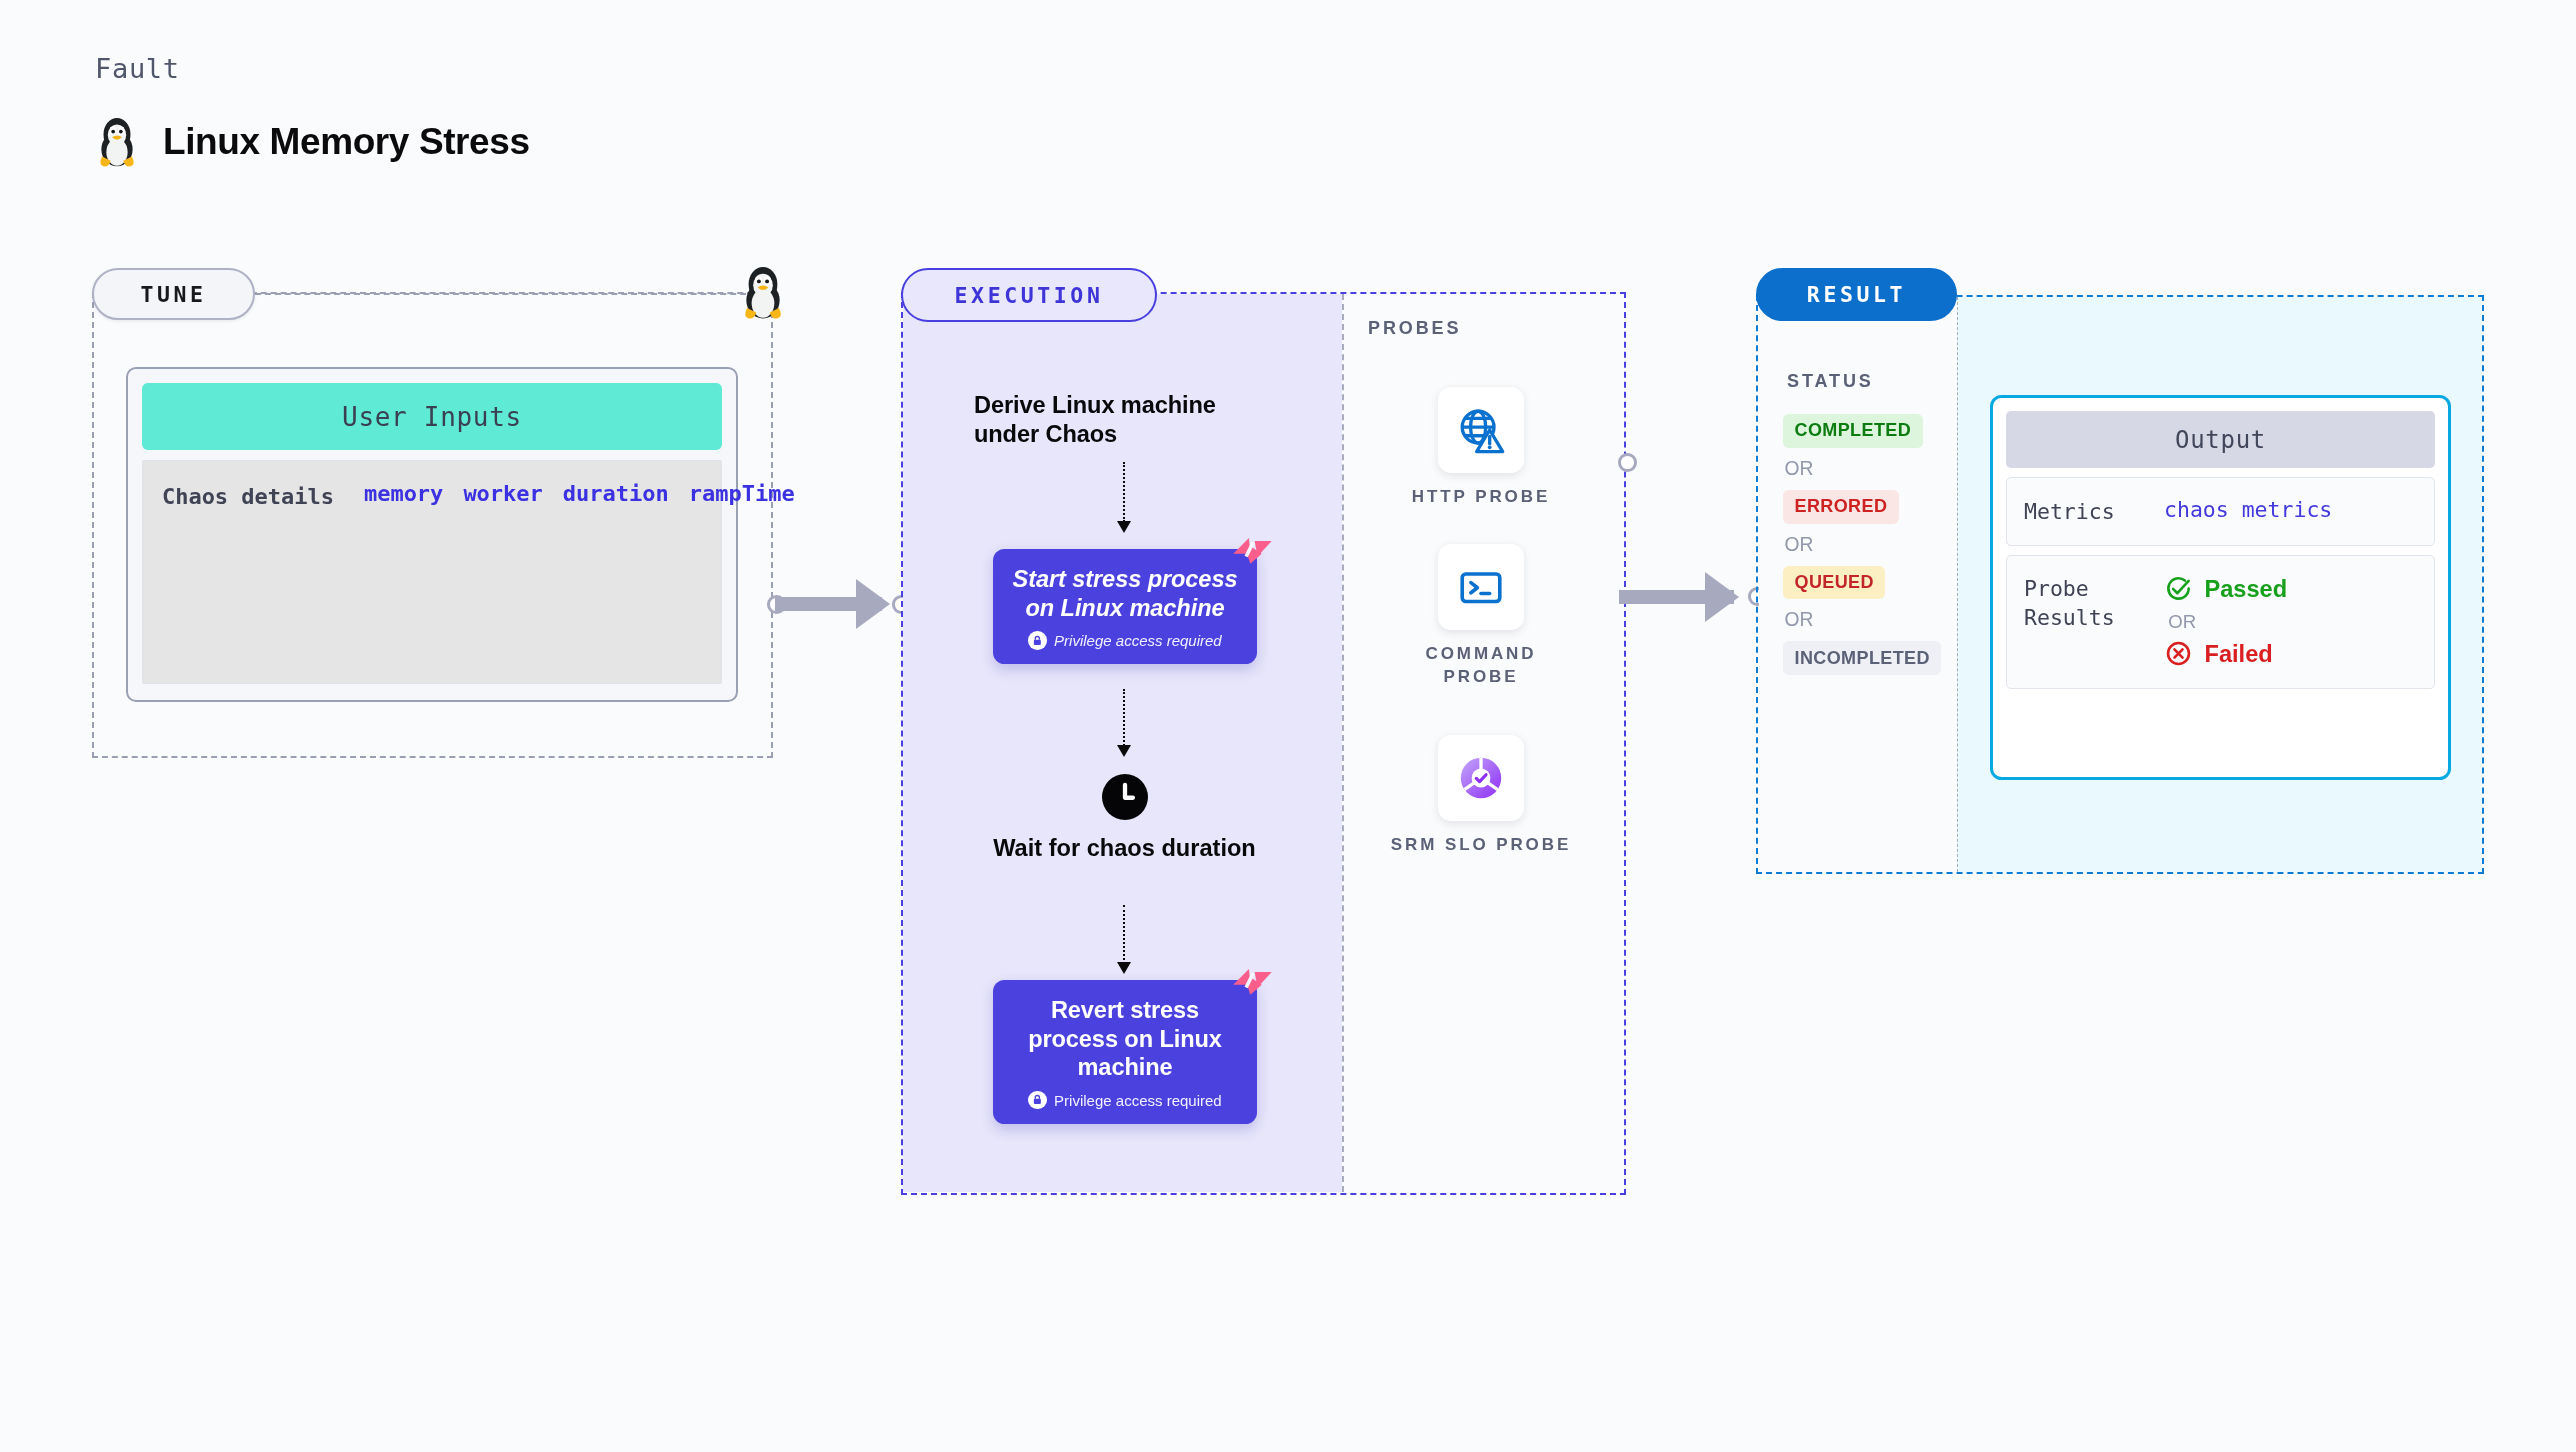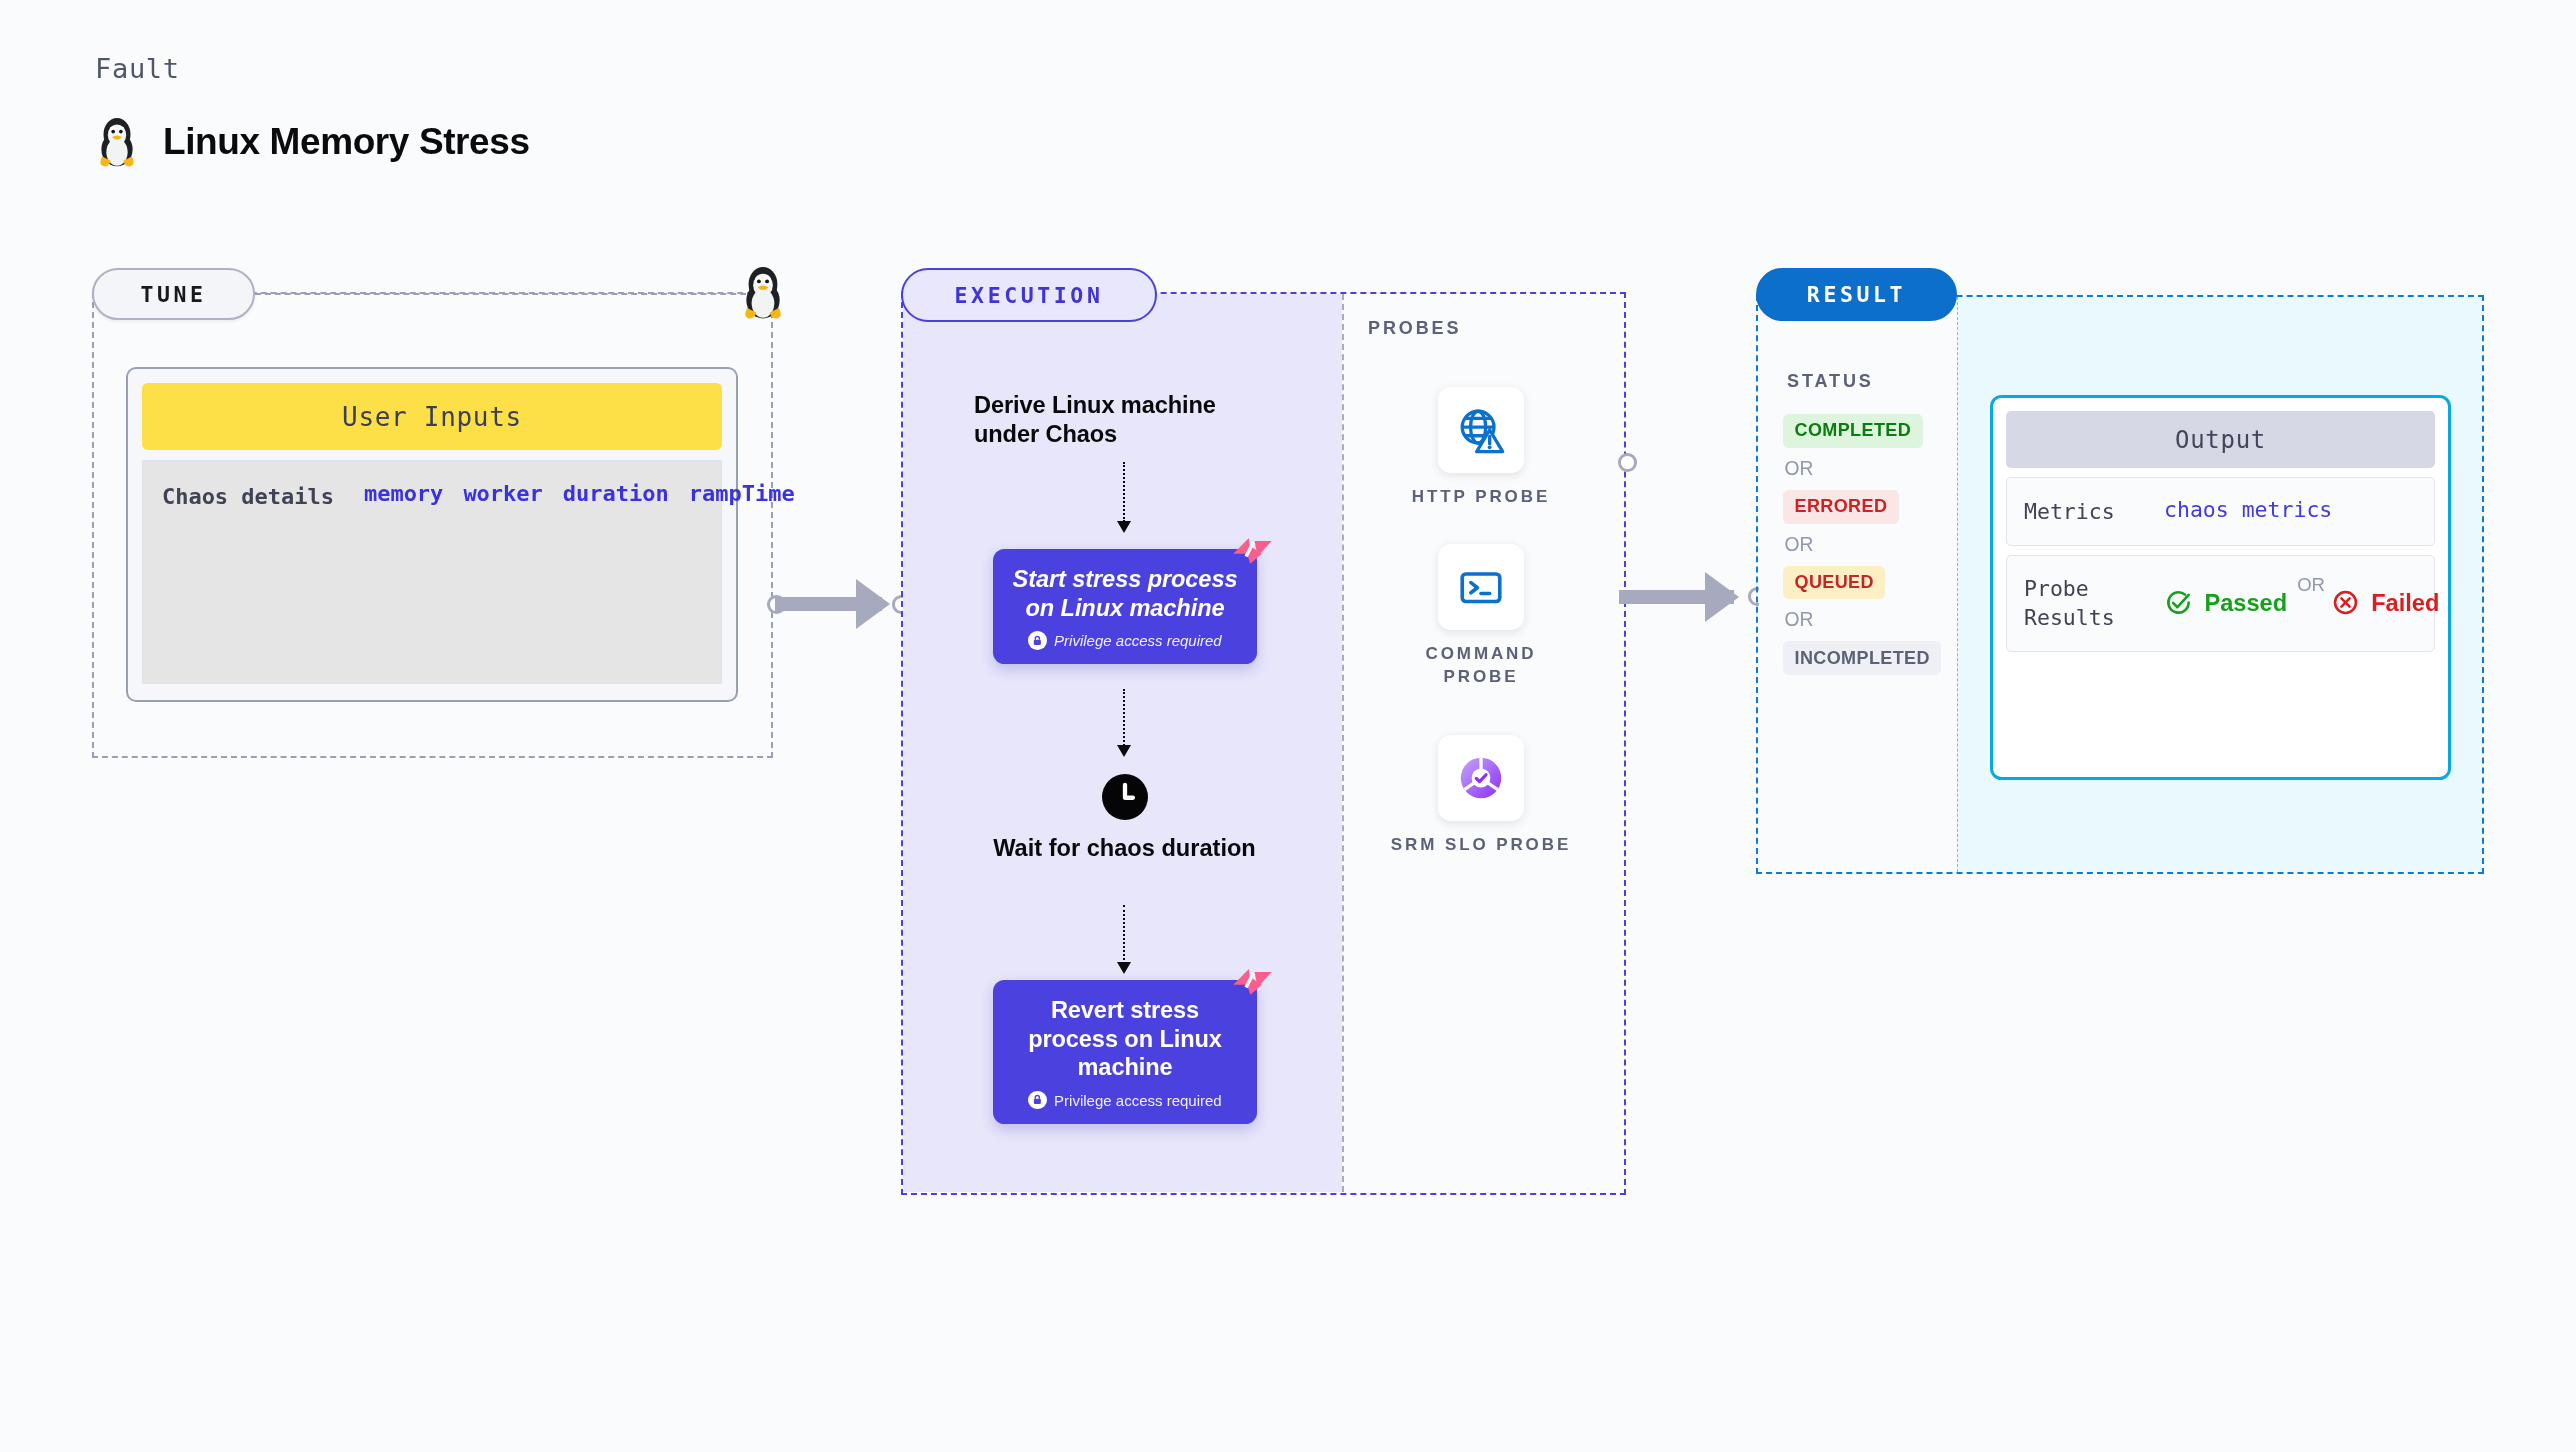--- a/index.html
+++ b/index.html
@@ -111,21 +111,21 @@
   
   .ui-card {
     position: absolute; left: 126px; top: 367px;
     width: 612px; height: 335px;
     background: #F6F7FA;
     border: 2.1px solid #9AA0B3;
     border-radius: 10px;
     padding: 14.3px;
   }
   .ui-header {
-    height: 67px; background: #fde047; border-radius: 5.7px;
+    height: 67px; background: #5eead4; border-radius: 5.7px;
     display: flex; align-items: center; justify-content: center;
     font-family: "DejaVu Sans Mono", monospace;
     font-size: 26px; color: #3A3F52; letter-spacing: 0.7px;
   }
   .ui-body {
     margin-top: 10px; height: 224px;
     background: #e5e5e5; border: 1.4px solid #E0E2EA; border-radius: 2px;
     position: relative; padding: 20px 0 0 18.6px;
     display: flex;
     font-weight: bold;
@@ -236,21 +236,21 @@
     background: #FAFBFD; display: flex; padding: 18.6px 17px;
   }
   .out-key {
     font-family: "DejaVu Sans Mono", monospace;
     font-size: 21.5px; color: #3F4354; width: 140px; flex: none; line-height: 1.35;
   }
   .out-val-link {
     font-family: "DejaVu Sans Mono", monospace;
     font-size: 21.5px; color: #4339DD;
   }
-  .pr-col { display: flex; flex-direction: row; gap: 5.7px; text-align: center; }
+  .pr-col { display: flex; flex-direction: column; gap: 5.7px; }
   .pr-line { display: flex; align-items: center; gap: 11.5px; }
   .pr-pass { font-size: 23.6px; font-weight: bold; color: #17A01C; }
   .pr-fail { font-size: 23.6px; font-weight: bold; color: #D91F20; }
   .pr-or { font-size: 18.6px; color: #9298AB; margin-left: 4.3px; }
 
   
   .conn { position: absolute; }
   .conn-bar { position: absolute; height: 14.3px; background: #A7A9BE; }
   .conn-head {
     position: absolute; width: 0; height: 0;

